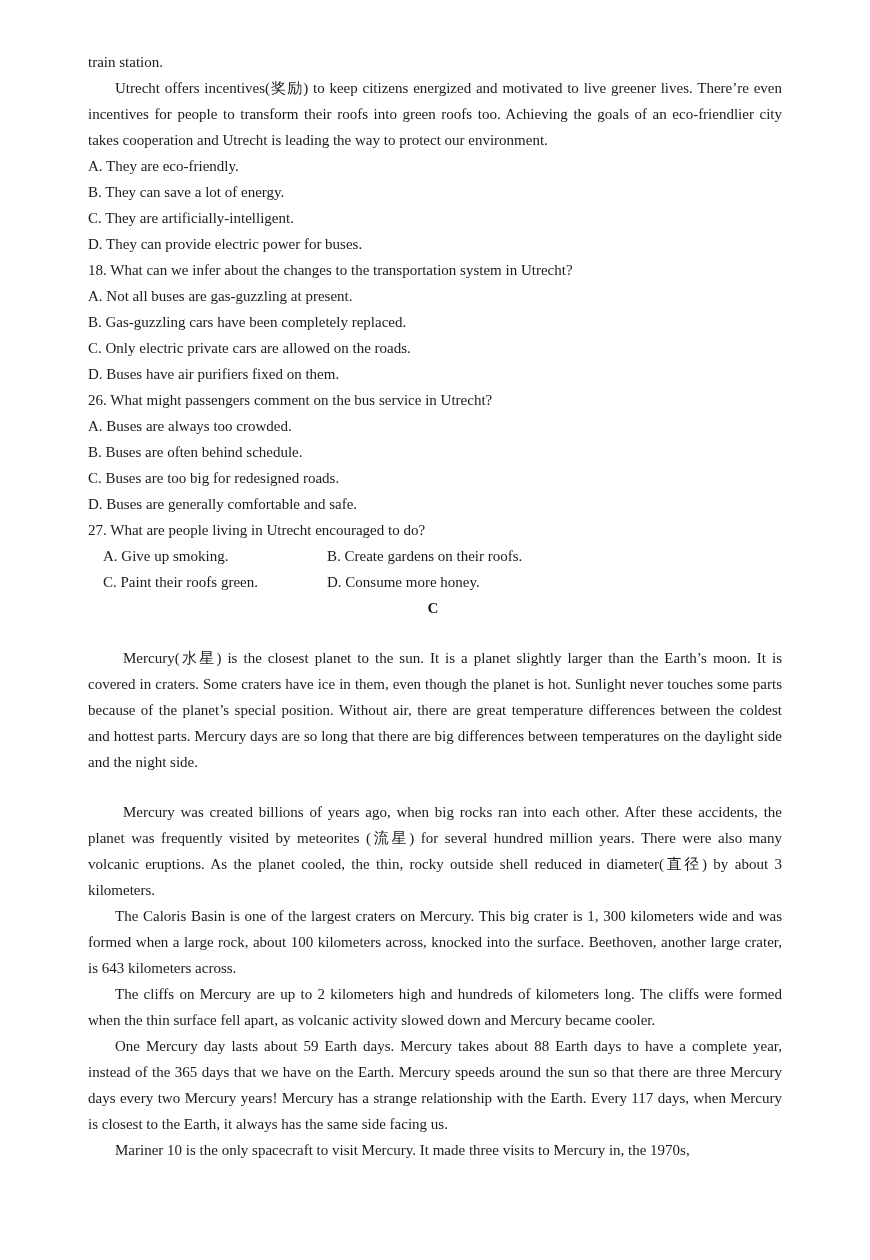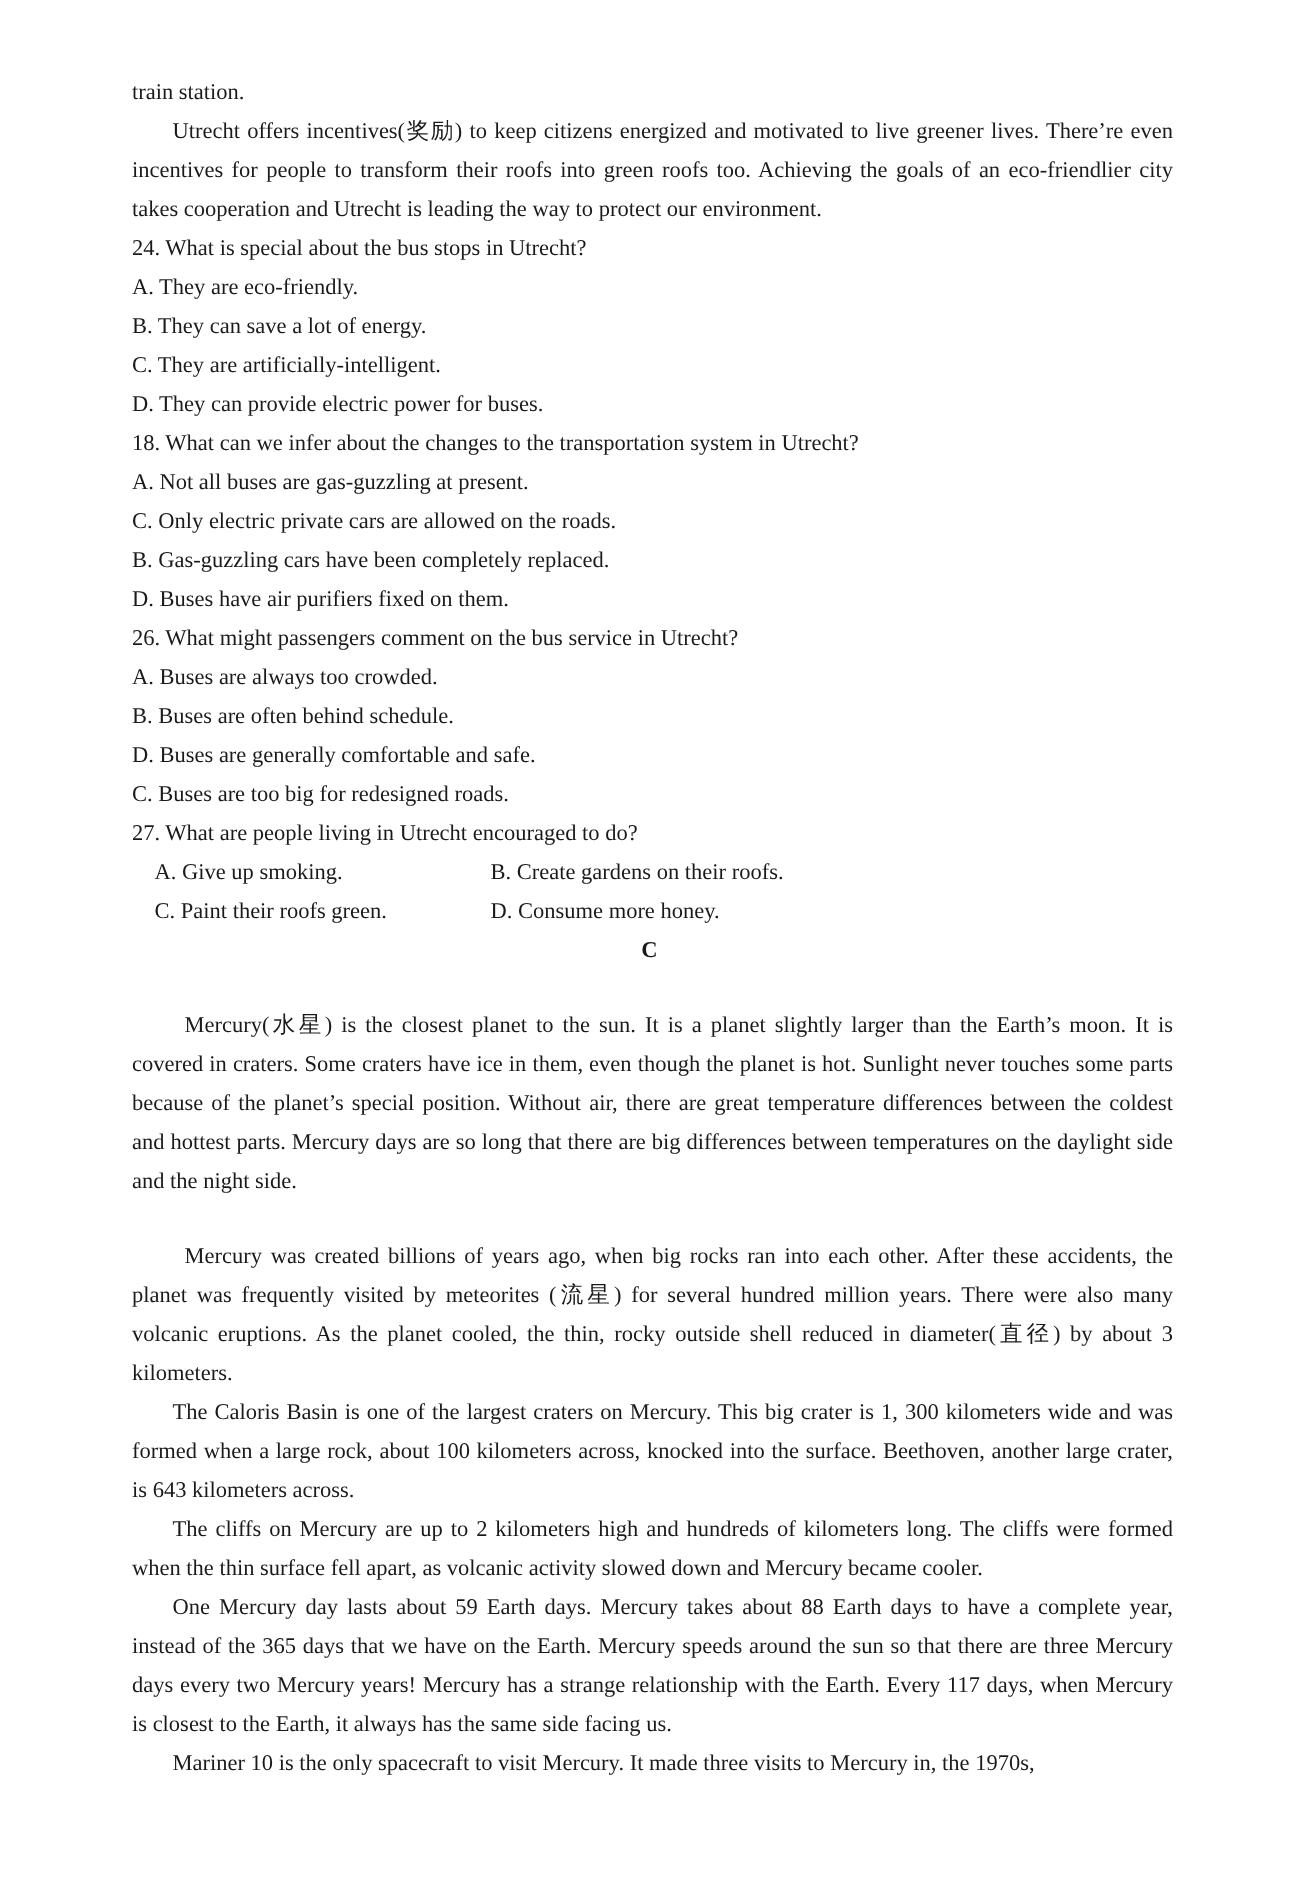--- a/index.html
+++ b/index.html
@@ -54,41 +54,40 @@
   </style>
 </head>
 <body>
 
 <div class="page">
 
   <div class="line">train station.</div>
   <div class="para indent">Utrecht offers incentives(奖励) to keep citizens energized and motivated to live greener lives. There’re even incentives for people to transform their roofs into green roofs too. Achieving the goals of an eco-friendlier city takes cooperation and Utrecht is leading the way to protect our environment.</div>
 
   <div>
-    <div class="question">24. What is special about the bus stops in Utrecht?</div>
     <div class="option">A. They are eco-friendly.</div>
     <div class="option">B. They can save a lot of energy.</div>
     <div class="option">C. They are artificially-intelligent.</div>
     <div class="option">D. They can provide electric power for buses.</div>
   </div>
 
   <div>
     <div class="question">18. What can we infer about the changes to the transportation system in Utrecht?</div>
     <div class="option">A. Not all buses are gas-guzzling at present.</div>
+    <div class="option">B. Gas-guzzling cars have been completely replaced.</div>
     <div class="option">C. Only electric private cars are allowed on the roads.</div>
-    <div class="option">B. Gas-guzzling cars have been completely replaced.</div>
     <div class="option">D. Buses have air purifiers fixed on them.</div>
   </div>
 
   <div>
     <div class="question">26. What might passengers comment on the bus service in Utrecht?</div>
     <div class="option">A. Buses are always too crowded.</div>
     <div class="option">B. Buses are often behind schedule.</div>
+    <div class="option">C. Buses are too big for redesigned roads.</div>
     <div class="option">D. Buses are generally comfortable and safe.</div>
-    <div class="option">C. Buses are too big for redesigned roads.</div>
   </div>
 
   <div>
     <div class="question">27. What are people living in Utrecht encouraged to do?</div>
     <div class="option-row">
       <span class="col1">A. Give up smoking.</span>
       <span>B. Create gardens on their roofs.</span>
     </div>
     <div class="option-row">
       <span class="col1">C. Paint their roofs green.</span>

